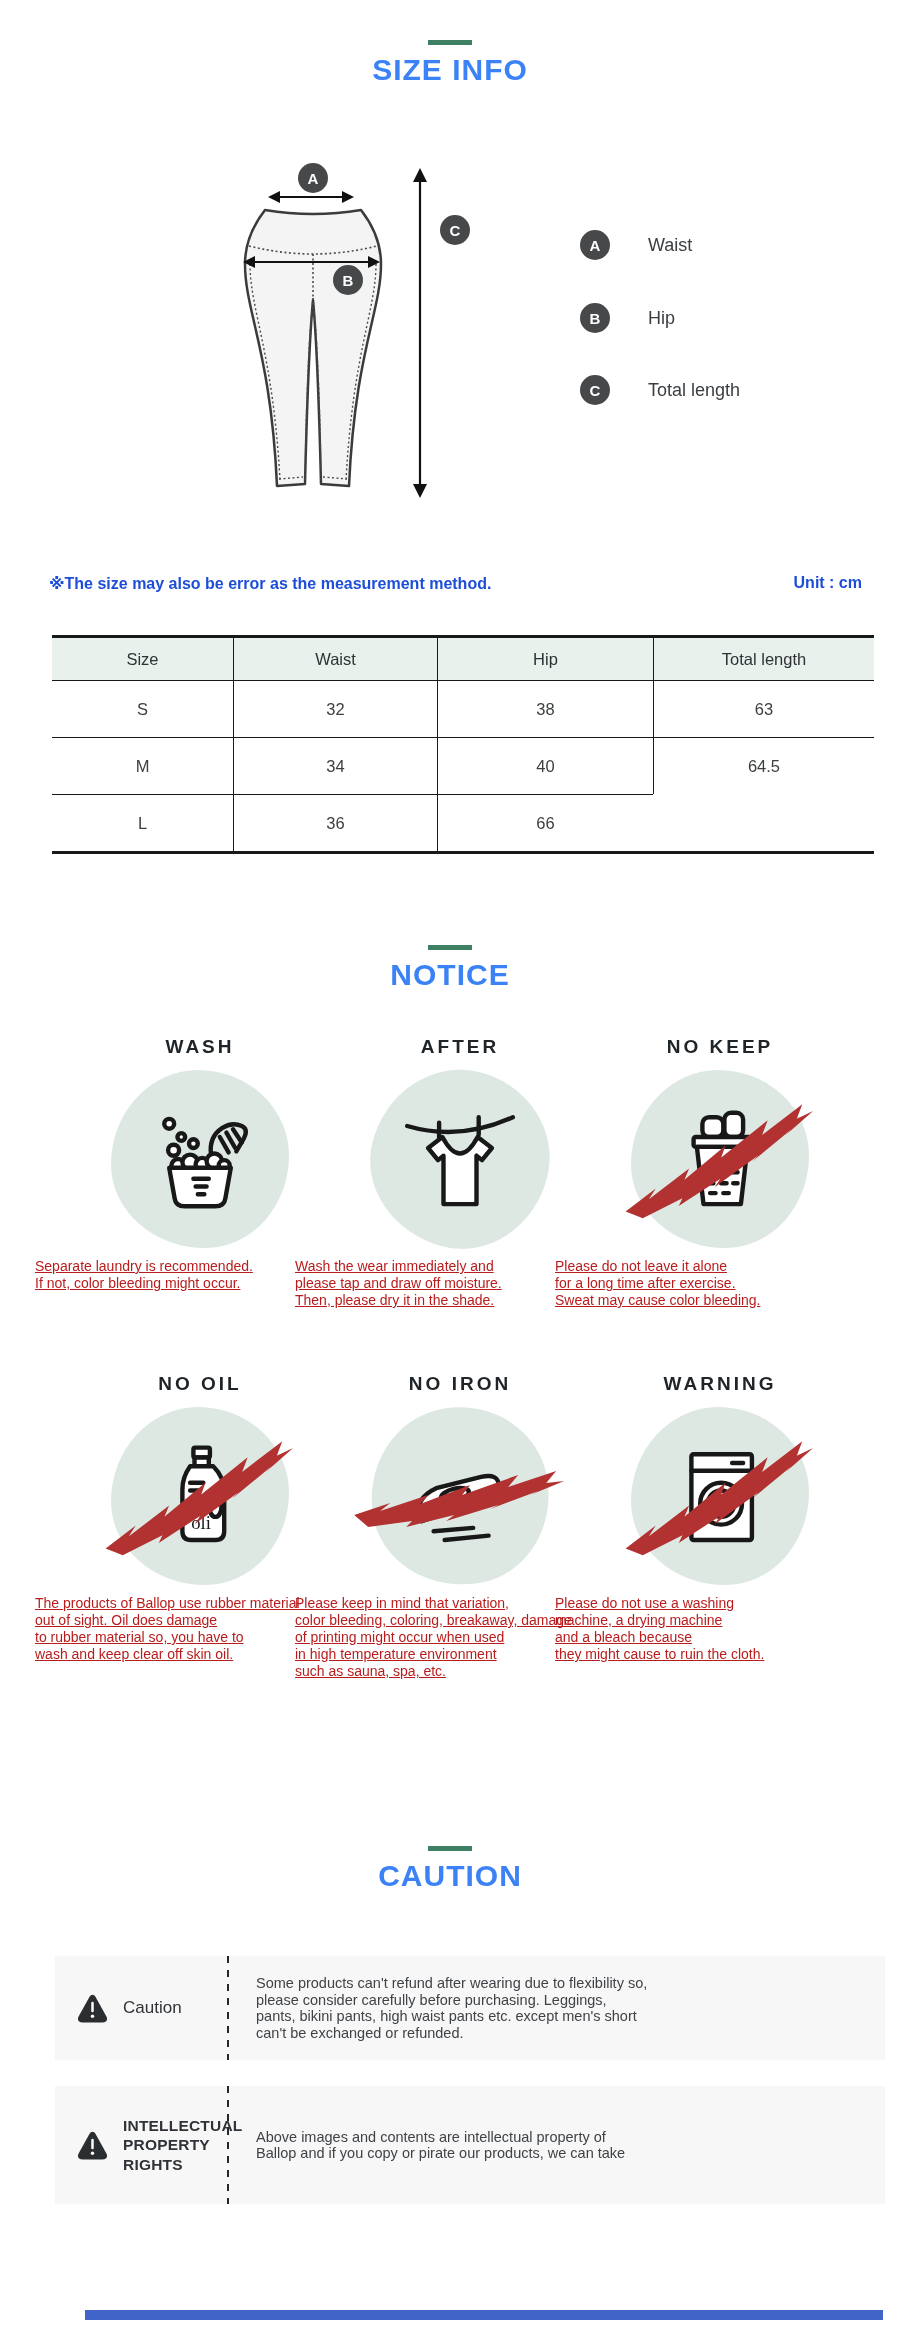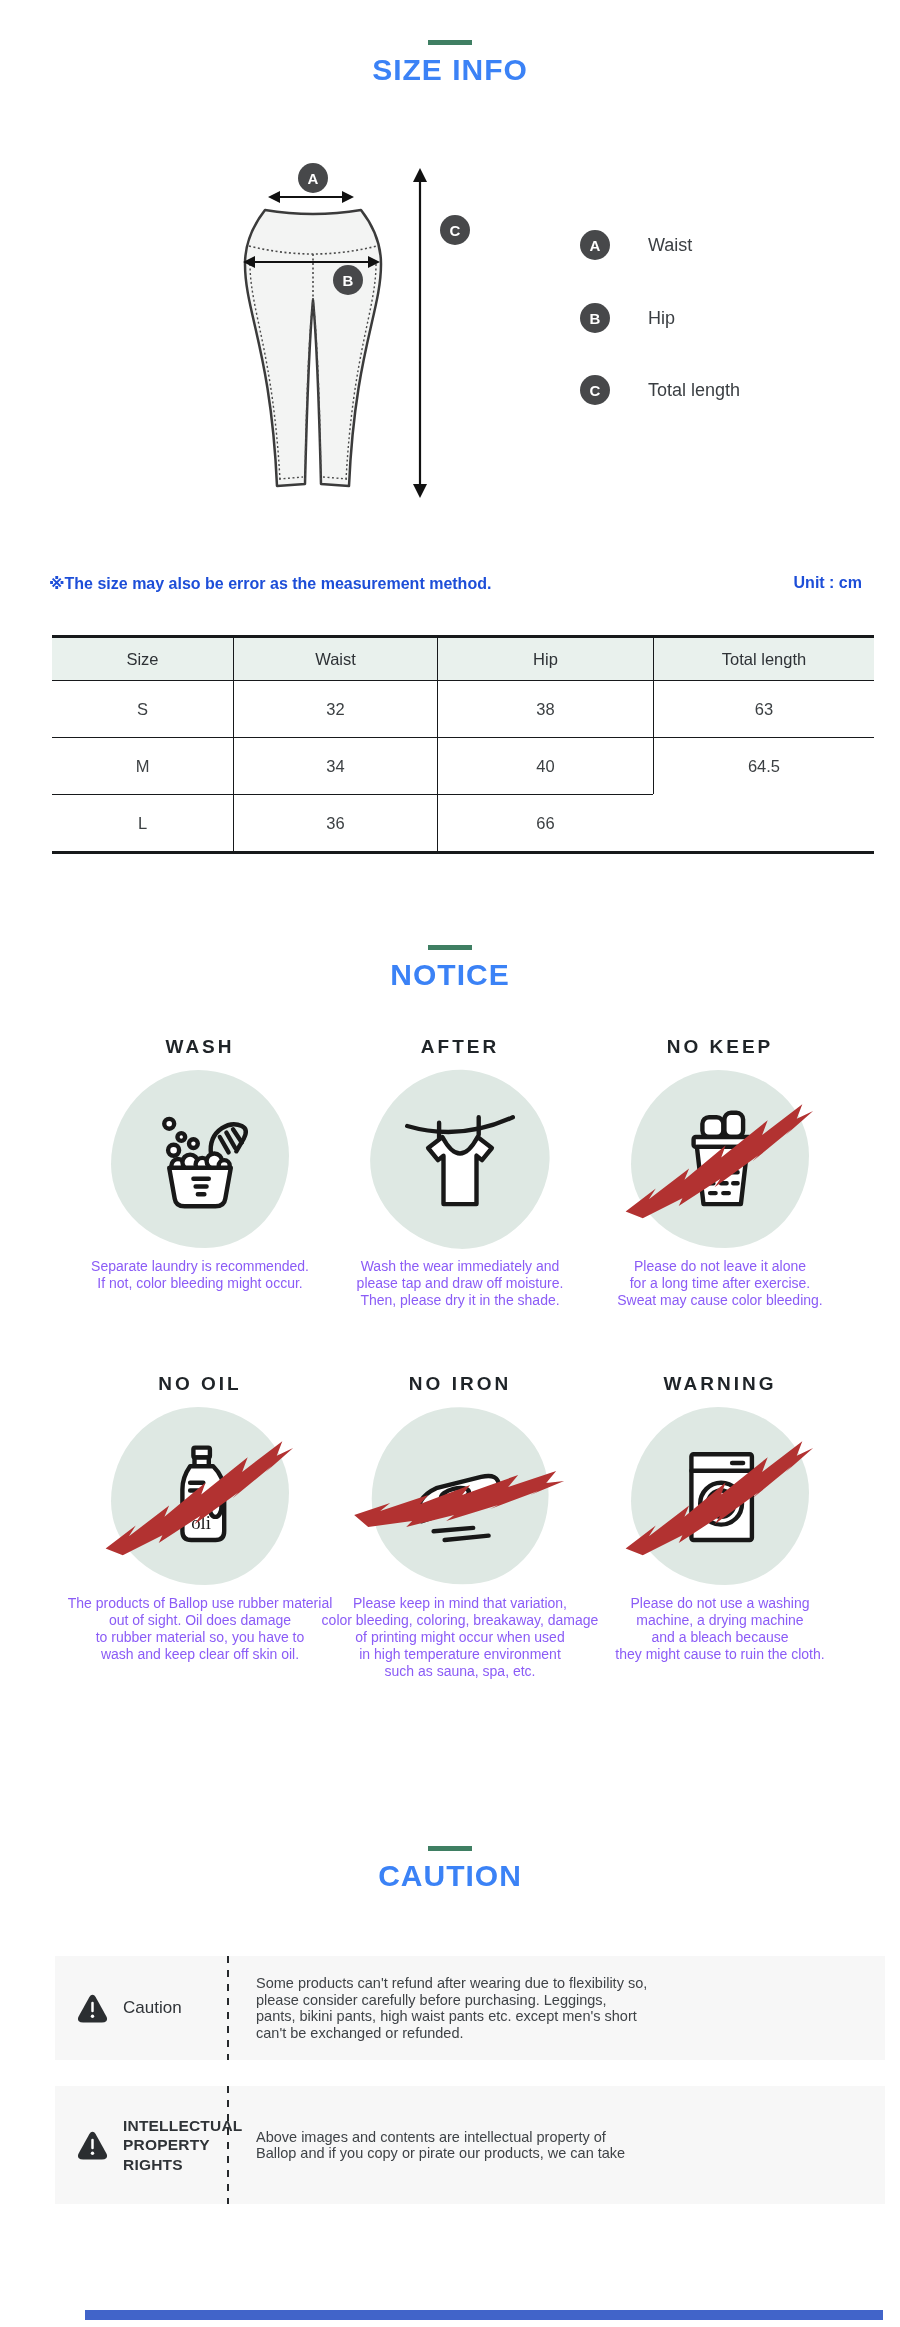--- a/index.html
+++ b/index.html
@@ -30,21 +30,21 @@
   .notice-grid{position:absolute;top:1036px;left:0;width:900px;display:grid;
                grid-template-columns:260px 260px 260px;justify-content:center;row-gap:64px;}
   .care{display:flex;flex-direction:column;align-items:center;margin-left:20px;}
   .care h3{margin:0 0 12px 0;font-size:19px;font-weight:700;letter-spacing:3px;color:#1f2428;}
   .blob{position:relative;width:178px;height:178px;background:#dee8e3;
         border-radius:49% 51% 47% 53% / 53% 48% 52% 47%;display:flex;align-items:center;justify-content:center;}
   .care:nth-child(2) .blob{transform:rotate(14deg);} .care:nth-child(2) .blob > *{transform:rotate(-14deg);}
   .care:nth-child(5) .blob{transform:rotate(-10deg);} .care:nth-child(5) .blob > *{transform:rotate(10deg);}
   .blob svg.glyph{width:110px;height:110px;}
   .slash{position:absolute;left:-21px;top:58px;width:220px;height:64px;transform:rotate(-19deg);}
-  .caption{width:330px;margin:10px 0 0 0;text-align:center;font-size:14px;line-height:17px;color:#8b5cf6;white-space:pre-line;}
+  .caption{width:330px;margin:10px 0 0 0;font-size:14px;line-height:17px;color:#b91c1c;white-space:pre-line;text-decoration:underline;}
   
   .caution-rows{position:absolute;top:1956px;left:55px;width:830px;}
   .c-row{display:grid;grid-template-columns:172px 2px 1fr;background:#f7f7f7;margin-bottom:26px;}
   .c-row.r1{min-height:104px;} .c-row.r2{min-height:118px;}
   .c-label{display:flex;align-items:center;gap:15px;padding-left:22px;}
   .c-label svg{width:31px;height:31px;flex:none;}
   .c-label .txt{font-size:17px;color:#2f3337;white-space:pre-line;}
   .c-label .txt.strong{font-size:15.5px;font-weight:600;line-height:1.25;letter-spacing:.2px;}
   .c-div{width:2px;background:repeating-linear-gradient(to bottom,#26292c 0 7px,transparent 7px 14px);}
   .c-body{display:flex;align-items:center;padding:14px 18px 14px 27px;}

